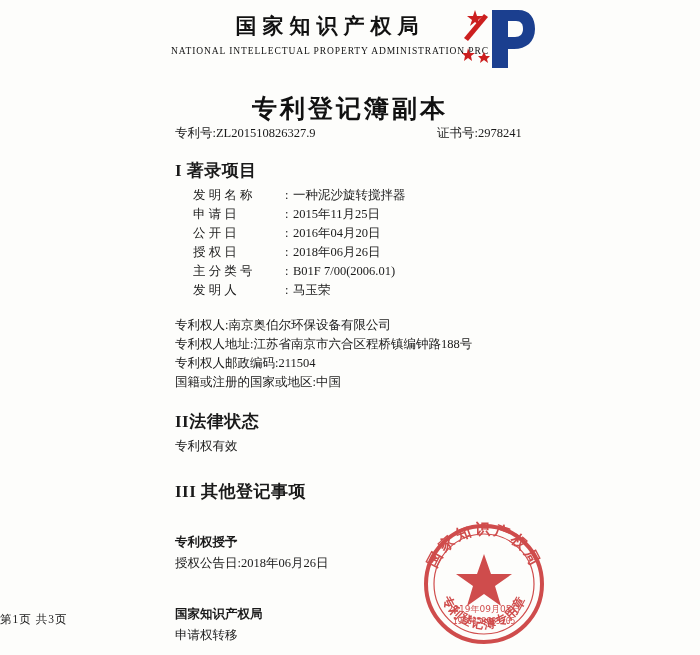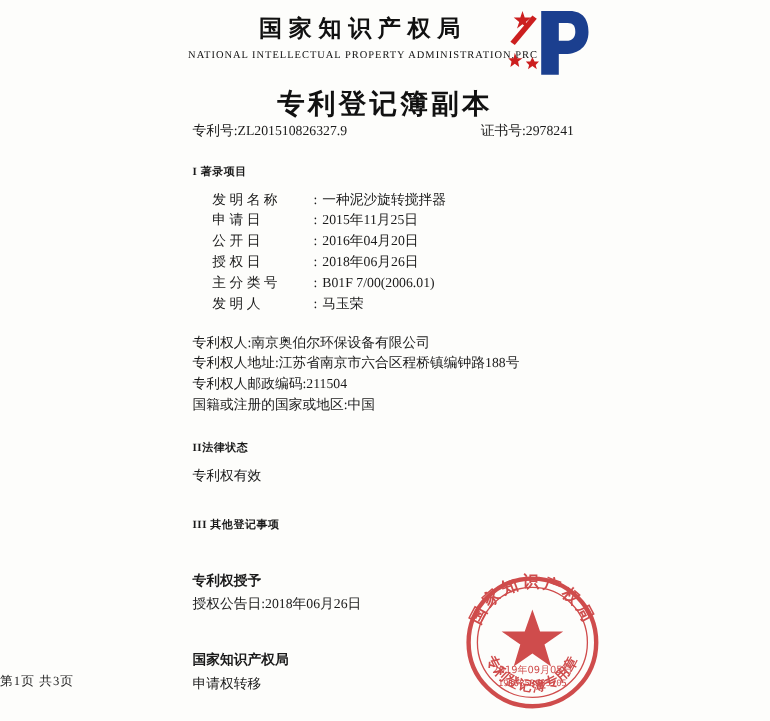--- a/index.html
+++ b/index.html
@@ -53,20 +53,21 @@
   .emblem {
     position: absolute;
     left: 462px;
     top: 8px;
     width: 74px;
     height: 62px;
   }
 
   
   .doc-title {
+    margin-top: 14px;
     text-align: center;
     font-family: "DejaVu Serif", "Liberation Serif", serif;
     font-size: 25px;
     font-weight: bold;
     letter-spacing: 3px;
     color: #111;
   }
 
   
   .num-row {
@@ -90,21 +91,21 @@
   
   .body {
     position: relative;
     margin-top: 18px;
     padding-left: 175px;
     font-size: 12.5px;
     line-height: 19px;
   }
   .sect-head {
     font-weight: bold;
-    font-size: 10px;
+    font-size: 17px;
     margin-bottom: 6px;
     letter-spacing: 0.5px;
   }
   .sect-head.spaced { margin-top: 20px; }
 
   .kv {
     position: relative;
     height: 19px;
     white-space: nowrap;
   }

